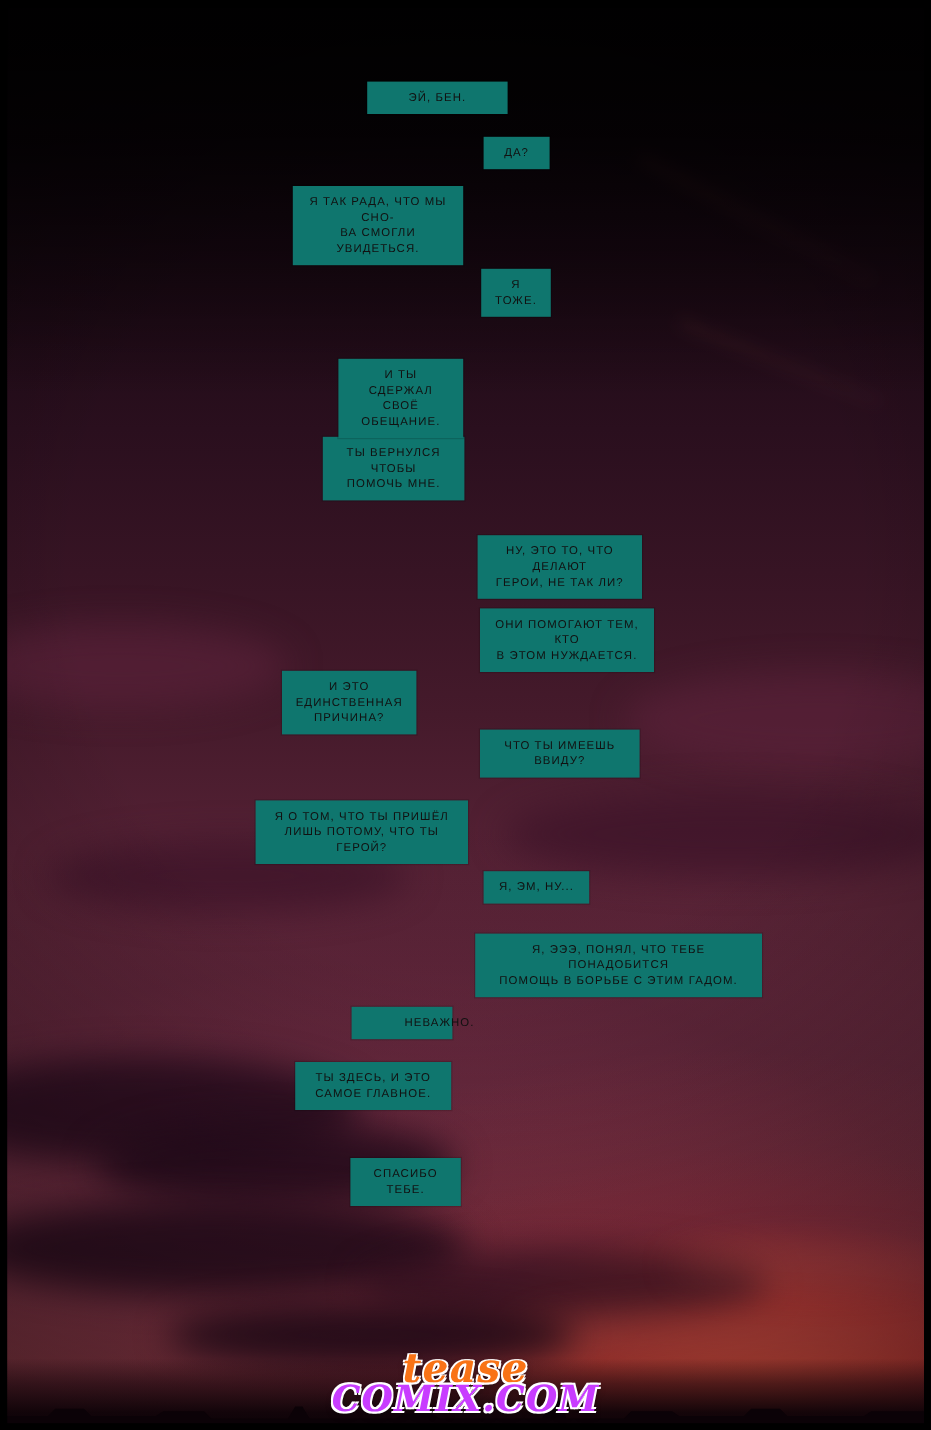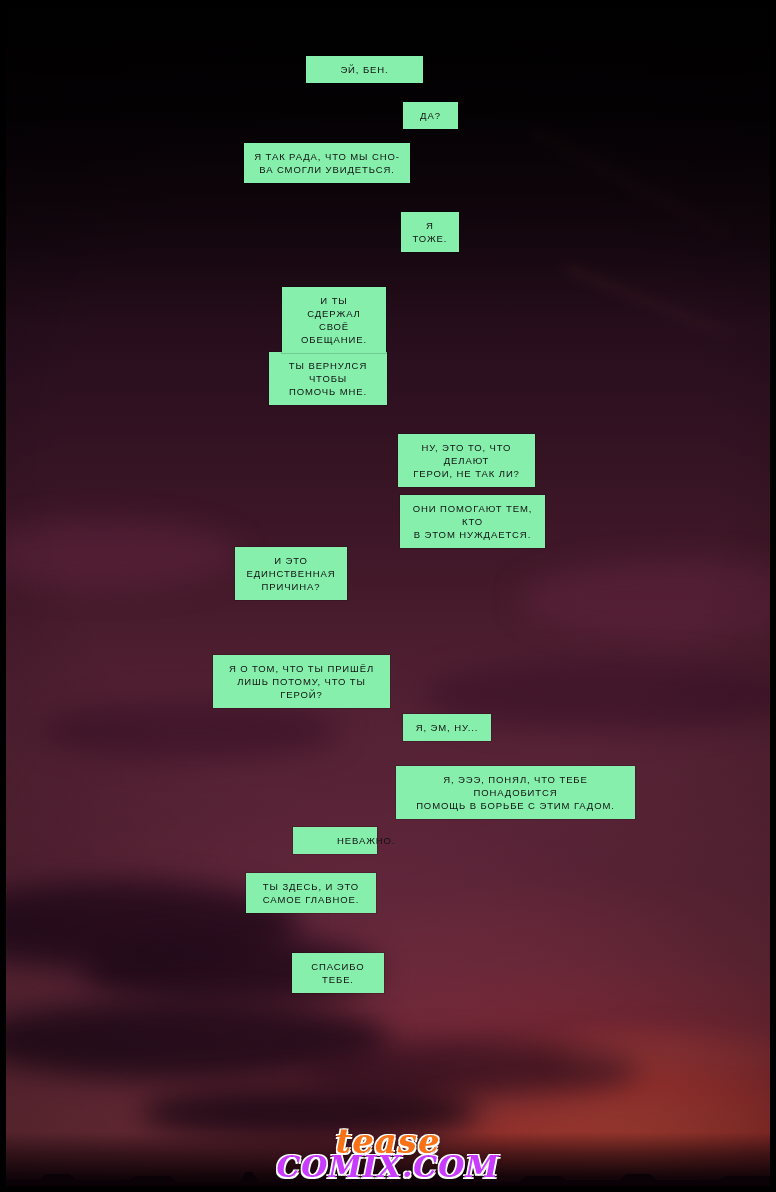--- a/index.html
+++ b/index.html
@@ -91,31 +91,32 @@
     position: absolute;
     inset: 0;
     border: 6px solid #000;
     box-sizing: border-box;
     pointer-events: none;
   }
 
   
   .balloon {
     position: absolute;
-    background: #86efac;
+    background: #0f766e;
     color: #111111;
     font-size: 9.5px;
     line-height: 13px;
     letter-spacing: 0.9px;
     text-align: center;
     padding: 7px 10px;
     box-sizing: border-box;
     text-transform: uppercase;
     white-space: pre-line;
     box-shadow: 0 0 0 1px rgba(0,0,0,0.15);
+    margin-top: 12px;
   }
 
   
   .watermark {
     position: absolute;
     left: 50%;
     transform: translateX(-50%);
     bottom: 10px;
     text-align: center;
     width: 260px;
@@ -179,33 +180,34 @@
   <div class="vignette"></div>
   <div class="topdark"></div>
   <div class="horizon"></div>
 
   <svg class="skyline" viewBox="0 0 776 46" preserveAspectRatio="none">
     <path fill="#0b0207" d="M0,46 L0,34 L40,34 L46,28 L70,28 L76,34 L130,34 L136,30 L170,30 L176,36 L240,36 L246,26 L252,26 L258,36 L330,36 L336,32 L360,32 L366,36 L452,36 L458,20 L462,8 L466,20 L472,36 L520,36 L526,30 L560,30 L566,34 L620,34 L626,28 L650,28 L656,34 L720,34 L726,30 L776,30 L776,46 Z"></path>
   </svg>
 
   <div class="balloon" style="left:306px; top:56px;  width:117px;">ЭЙ, БЕН.</div>
   <div class="balloon" style="left:403px; top:102px; width:55px;">ДА?</div>
-  <div class="balloon" style="left:244px; top:143px; width:166px;">Я ТАК РАДА, ЧТО МЫ СНО-
+  <div class="balloon" style="left:244px; top:143px; width:142px;">Я ТАК РАДА, ЧТО МЫ СНО-
 ВА СМОГЛИ УВИДЕТЬСЯ.</div>
   <div class="balloon" style="left:401px; top:212px; width:58px;">Я ТОЖЕ.</div>
   <div class="balloon" style="left:269px; top:352px; width:118px;">ТЫ ВЕРНУЛСЯ ЧТОБЫ
 ПОМОЧЬ МНЕ.</div>
   <div class="balloon" style="left:282px; top:287px; width:104px;">И ТЫ СДЕРЖАЛ
 СВОЁ ОБЕЩАНИЕ.</div>
   <div class="balloon" style="left:398px; top:434px; width:137px;">НУ, ЭТО ТО, ЧТО ДЕЛАЮТ
 ГЕРОИ, НЕ ТАК ЛИ?</div>
   <div class="balloon" style="left:400px; top:495px; width:145px;">ОНИ ПОМОГАЮТ ТЕМ, КТО
 В ЭТОМ НУЖДАЕТСЯ.</div>
   <div class="balloon" style="left:235px; top:547px; width:112px;">И ЭТО ЕДИНСТВЕННАЯ
 ПРИЧИНА?</div>
+  <div class="balloon" style="left:400px; top:596px; width:133px;">ЧТО ТЫ ИМЕЕШЬ ВВИДУ?</div>
   <div class="balloon" style="left:213px; top:655px; width:177px;">Я О ТОМ, ЧТО ТЫ ПРИШЁЛ
 ЛИШЬ ПОТОМУ, ЧТО ТЫ ГЕРОЙ?</div>
   <div class="balloon" style="left:403px; top:714px; width:88px;">Я, ЭМ, НУ...</div>
   <div class="balloon" style="left:396px; top:766px; width:239px;">Я, ЭЭЭ, ПОНЯЛ, ЧТО ТЕБЕ ПОНАДОБИТСЯ
 ПОМОЩЬ В БОРЬБЕ С ЭТИМ ГАДОМ.</div>
   <div class="balloon" style="left:293px; top:827px; width:84px;padding-left:44px;">НЕВАЖНО.</div>
   <div class="balloon" style="left:246px; top:873px; width:130px;">ТЫ ЗДЕСЬ, И ЭТО
 САМОЕ ГЛАВНОЕ.</div>
   <div class="balloon" style="left:292px; top:953px; width:92px;text-align:center;">СПАСИБО ТЕБЕ.</div>
 

